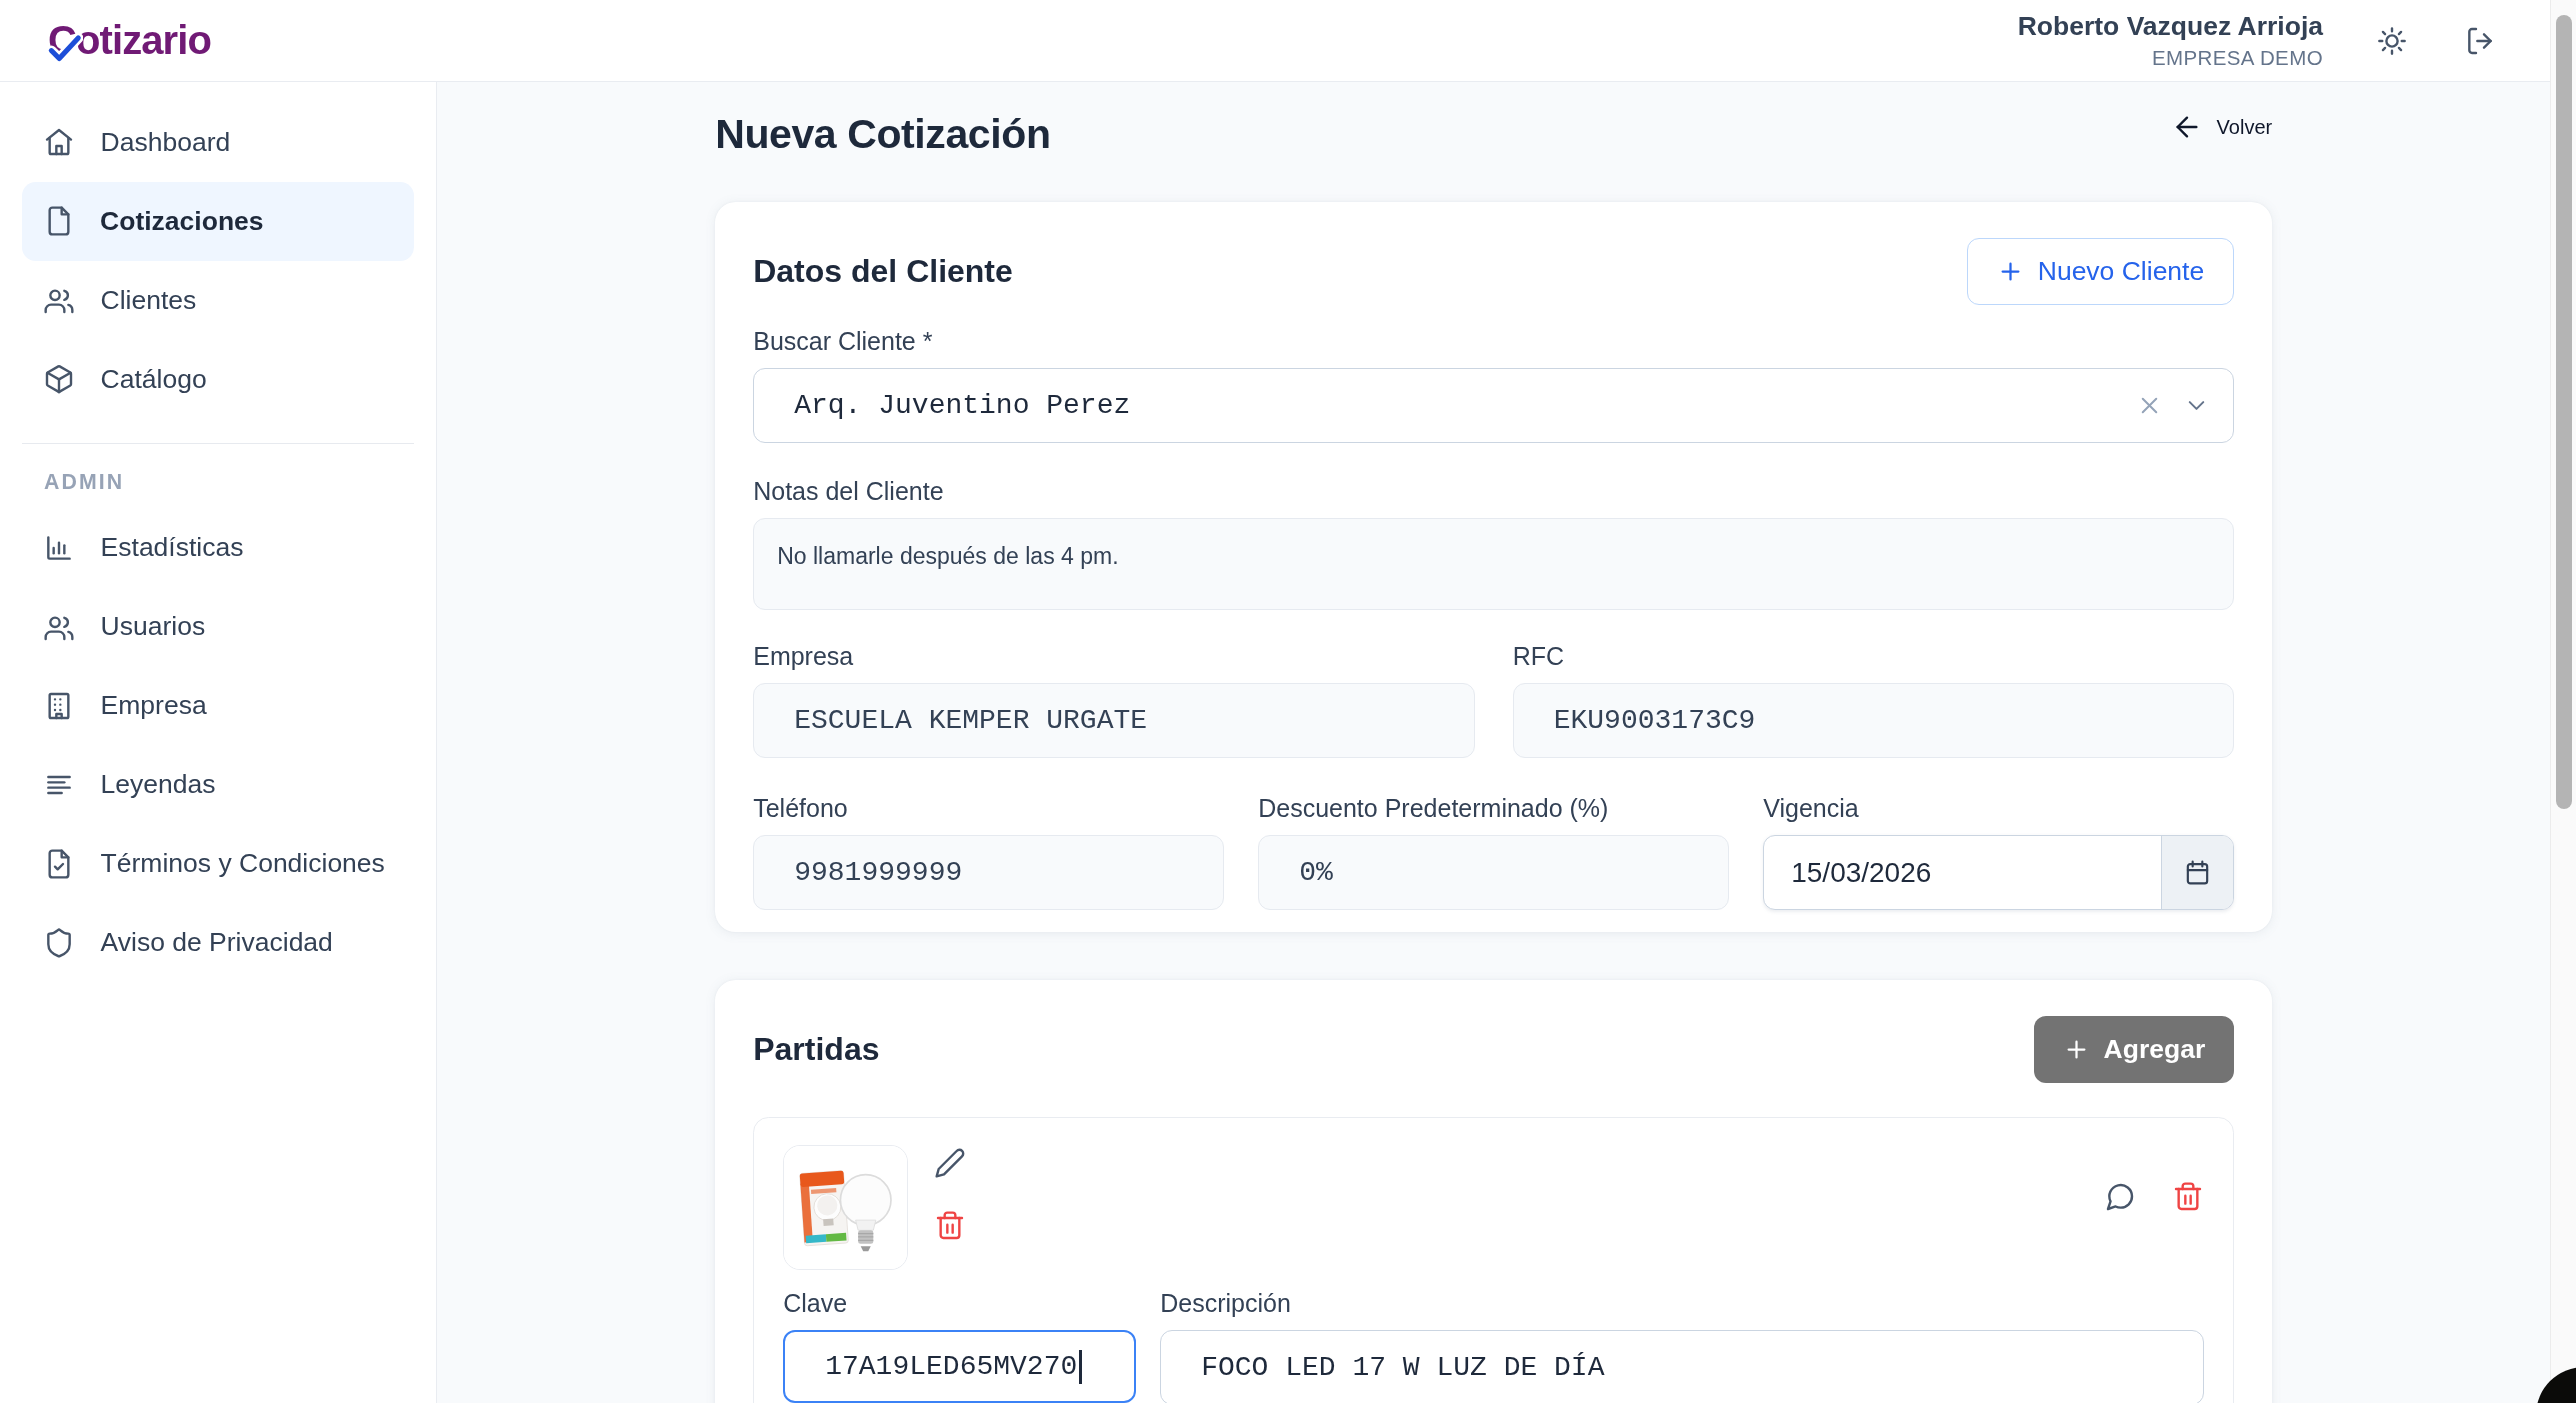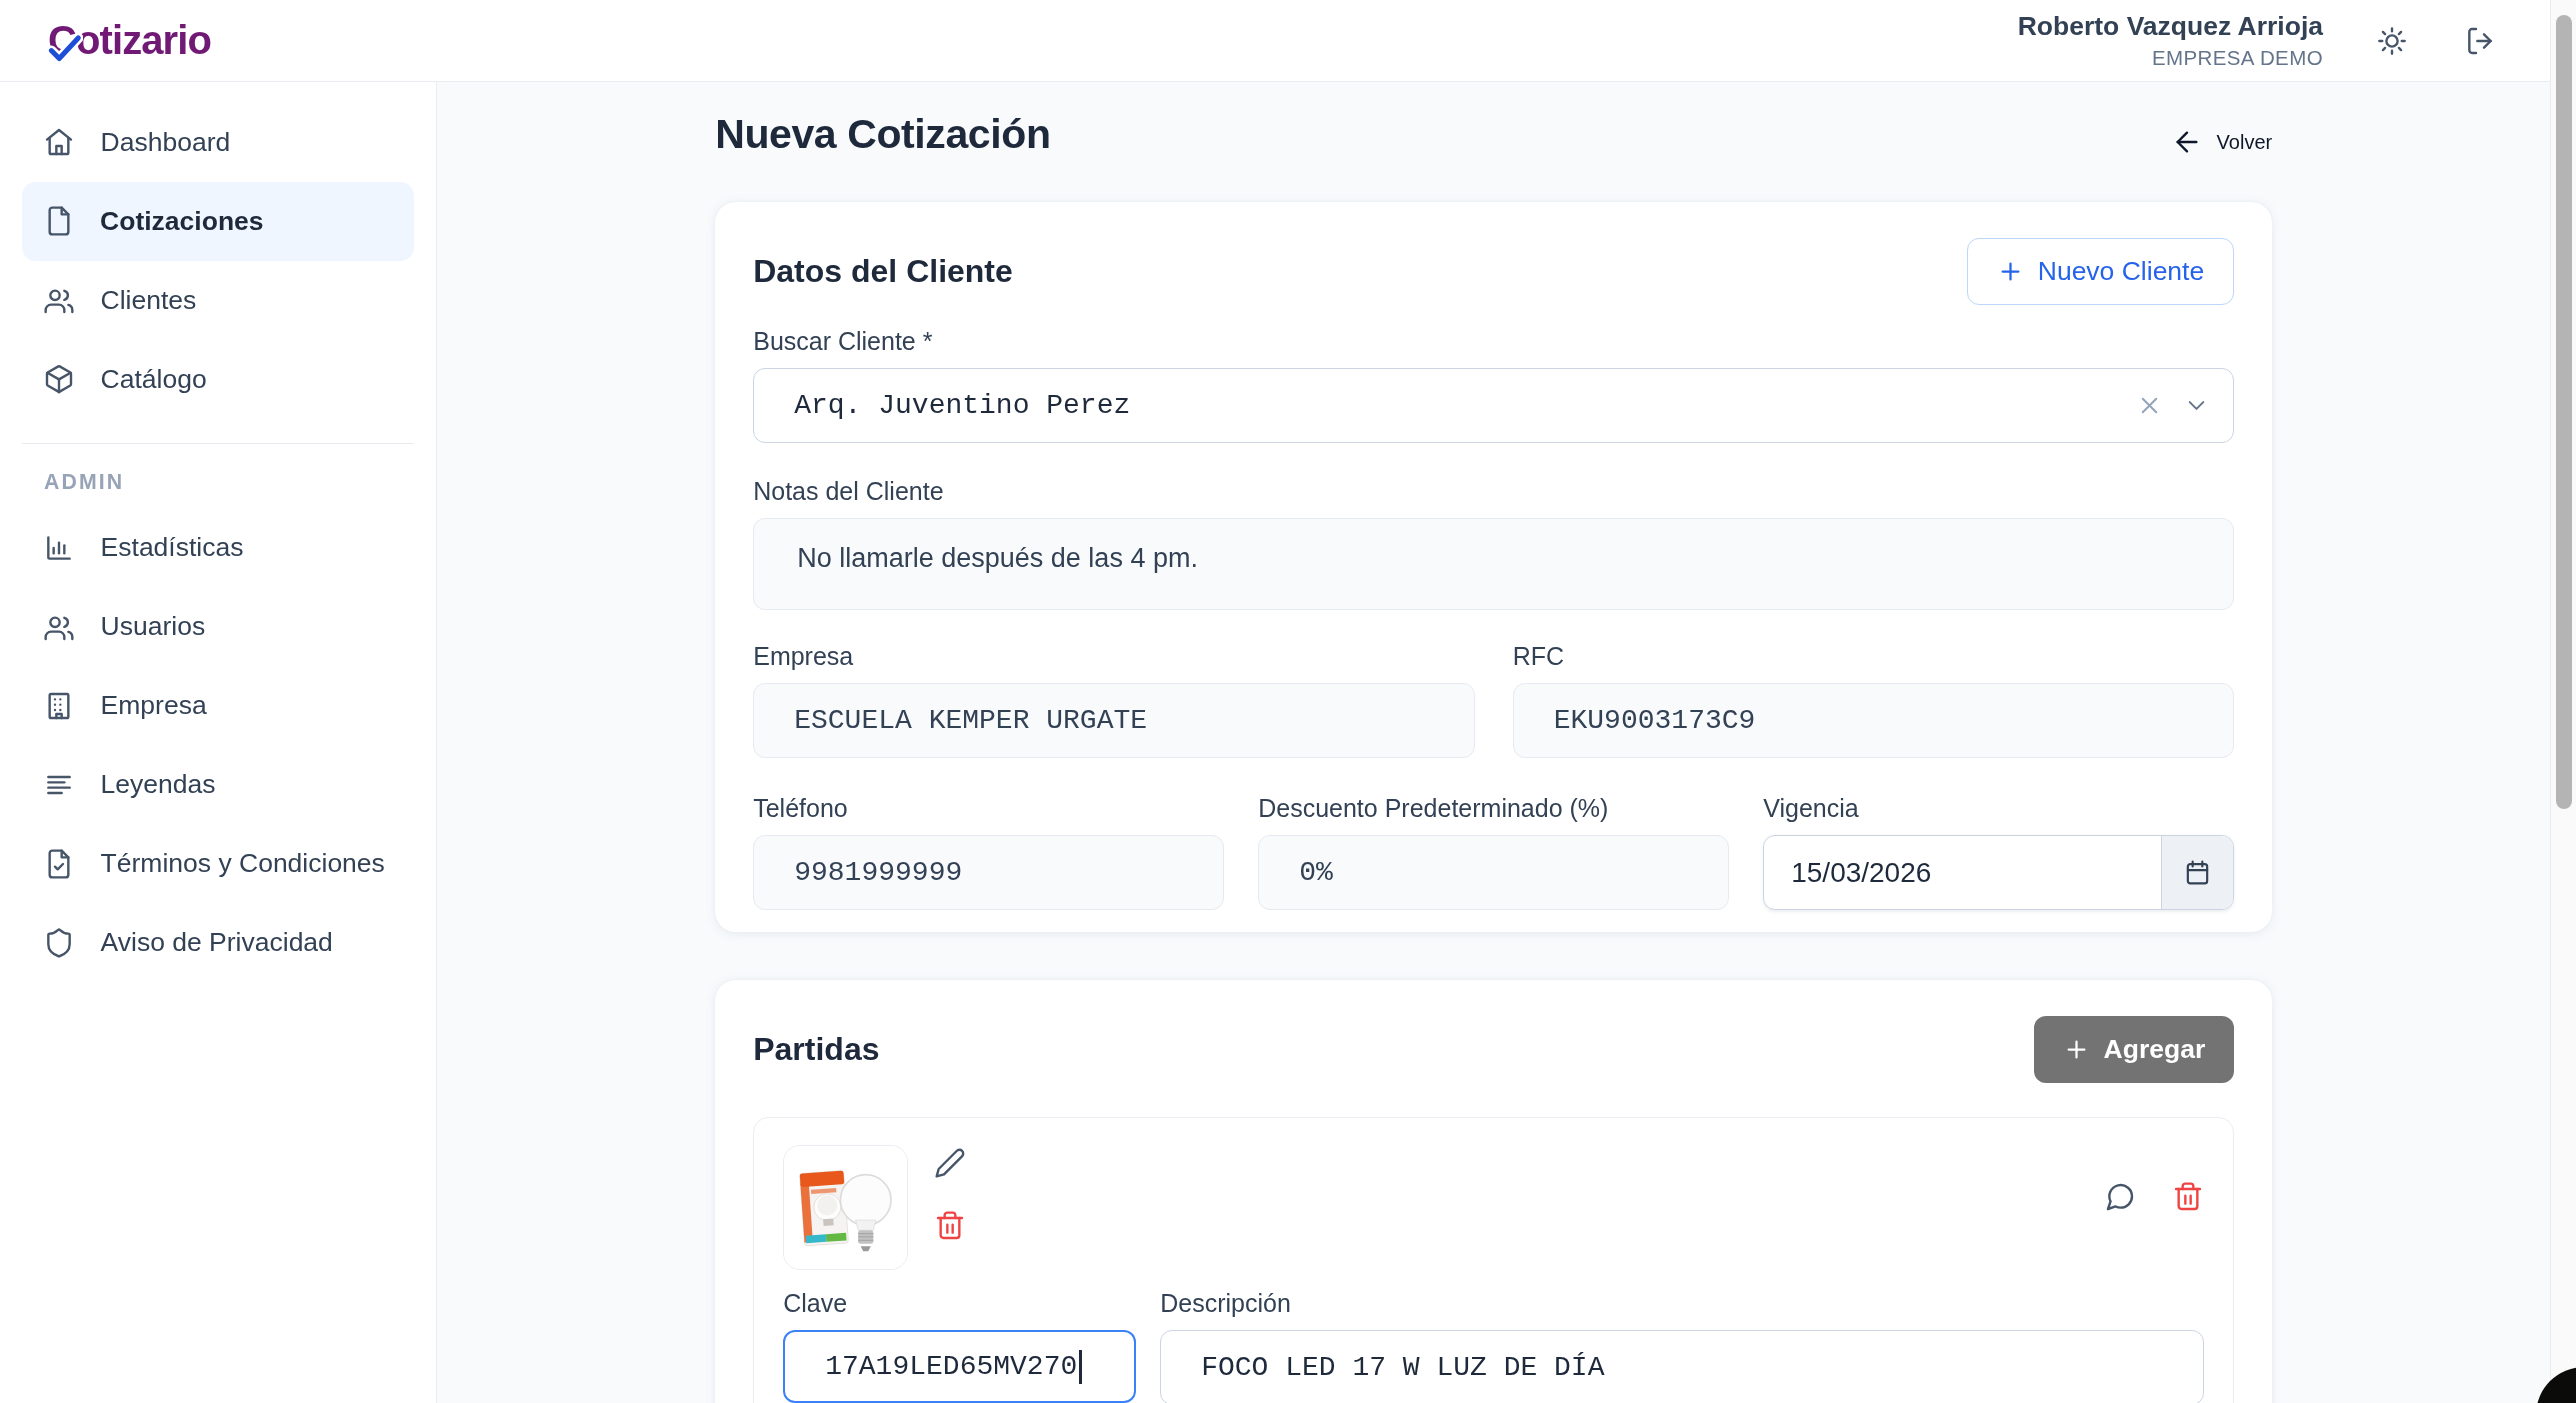--- a/index.html
+++ b/index.html
@@ -34,21 +34,21 @@
               font-size:26.5px; color:#334155; cursor:pointer; }
   .nav-item svg { width:32px; height:32px; color:#475569; flex:none; }
   .nav-item.active { margin:0 22px; padding-left:20.5px; border-radius:13.7px; background:#eff6ff;
                      font-weight:700; color:#1e293b; }
   .nav-divider { border:none; height:1.7px; background:#e7eaef; margin:24px 22px; }
   .nav-section { font-size:21.3px; font-weight:700; color:#97a3b6; letter-spacing:2.1px; margin:25.6px 0 13.7px 44px; }
 
   
   .main { position:absolute; top:82px; left:437px; right:25.6px; bottom:0; background:#f8fafc; overflow:hidden; }
   .container { width:1557px; margin:0 auto; padding-top:29px; }
-  .page-head { display:flex; align-items:flex-end; justify-content:space-between; }
+  .page-head { display:flex; align-items:flex-start; justify-content:space-between; }
   .page-title { font-size:41px; font-weight:800; color:#1e293b; letter-spacing:-0.4px; }
   .back-link { display:flex; align-items:center; gap:13.7px; font-size:20px; color:#0f172a; cursor:pointer; }
   .back-link svg { width:32px; height:32px; }
 
   .card { background:#fff; border-radius:20.5px; margin-top:44px; padding:36px 38px 22px;
           box-shadow:0 1.7px 10.2px rgba(100,116,139,.10), 0 0 1.7px rgba(100,116,139,.10); }
   .card-head { display:flex; align-items:center; justify-content:space-between; }
   .card-title { font-size:32px; font-weight:800; color:#1e293b; }
 
   .btn { display:inline-flex; align-items:center; gap:13.7px; font-size:26.5px; border-radius:12px;
@@ -63,21 +63,21 @@
   .input, input.input { height:75px; width:100%; border:1.7px solid #cbd5e1; border-radius:12px;
            background:#fff; font-size:28px; color:#1e293b; padding:0 40px;
            font-family:Liberation Mono, monospace; display:flex; align-items:center; outline:none; }
   .input-gray, input.input-gray { background:#f8fafc; border-color:#e6eaf0; color:#334155; }
   .select-box { position:relative; }
   .select-box .trail-icons { position:absolute; right:24px; top:0; height:100%; display:flex; align-items:center; gap:20.5px; }
   .trail-icons svg { width:27px; height:27px; cursor:pointer; }
   .icon-muted { color:#94a3b8; } .icon-dim { color:#64748b; }
 
   .notes-box { height:92px; border:1.7px solid #e6eaf0; background:#f8fafc; border-radius:12px;
-               font-size:27px; color:#334155; padding:24px 43px; }
+               font-size:23px; color:#334155; padding:24px 23px; }
 
   .grid-2 { display:grid; grid-template-columns:1fr 1fr; column-gap:38px; }
   .grid-3 { display:grid; grid-template-columns:1fr 1fr 1fr; column-gap:34px; }
 
   .date-group { display:flex; height:75px; border:1.7px solid #cbd5e1; border-radius:12px; overflow:hidden;
                 background:#fff; box-shadow:0 1.7px 3.4px rgba(100,116,139,.12); }
   .date-input { flex:1; display:flex; align-items:center; padding:0 27px; font-size:28px; color:#1e293b; }
   .date-btn { width:72px; flex:none; background:#edf1f5; border-left:1.7px solid #cbd5e1;
               display:flex; align-items:center; justify-content:center; cursor:pointer; }
   .date-btn svg { width:29px; height:29px; color:#334155; }

